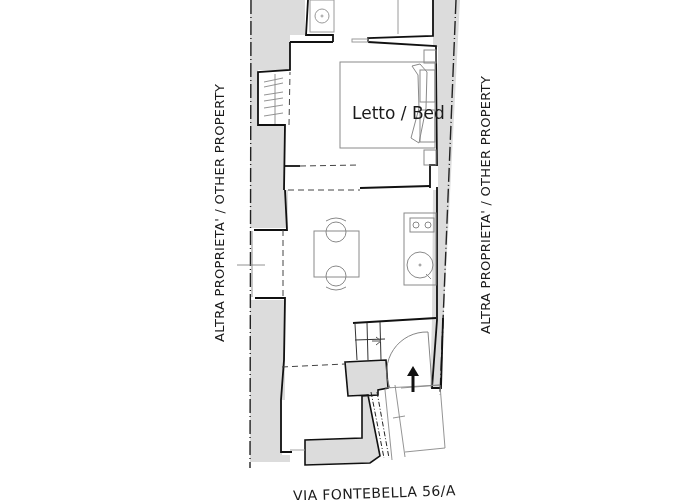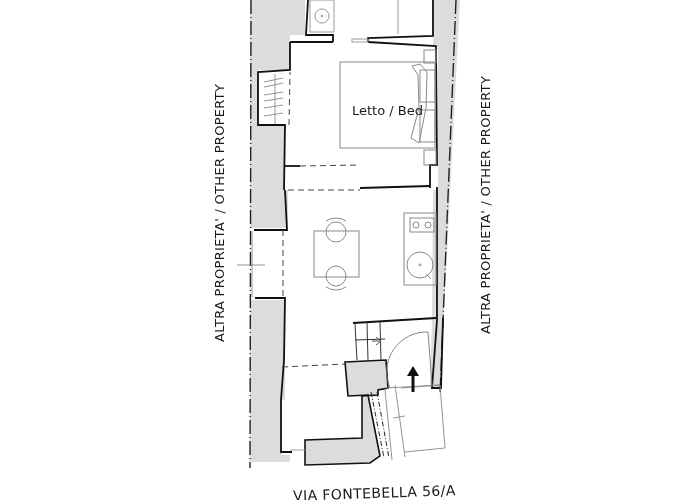--- a/index.html
+++ b/index.html
@@ -1,21 +1,21 @@
 <!DOCTYPE html>
 <html><head>
 <meta charset="utf-8">
 <style>
   html, body { margin:0; padding:0; background:#ffffff; }
   body { width:700px; height:500px; position:relative; overflow:hidden; font-family:"Liberation Sans", sans-serif; }
   svg { position:absolute; left:0; top:0; }
   .lbl { position:absolute; color:#1a1a1a; font-family:"DejaVu Sans", sans-serif; white-space:nowrap; }
   .vert { font-size:13px; letter-spacing:0.3px; transform-origin:0 0; }
   .street { font-size:14px; letter-spacing:0.4px; }
-  .room { font-size:13px; }
+  .room { font-size:17px; }
 </style>
 </head>
 <body>
 
 <svg width="700" height="500" viewBox="0 0 700 500">
 
   <g fill="#dcdcdc" stroke="none">
     <polygon points="250,0 305,0 305,35 290,35 290,70 258,70 258,125 285,125 285,190 288,190 288,228 250,228 250,300 285,300 285,400 282,400 282,455 290,455 290,462 250,462"></polygon>
   </g>
 

